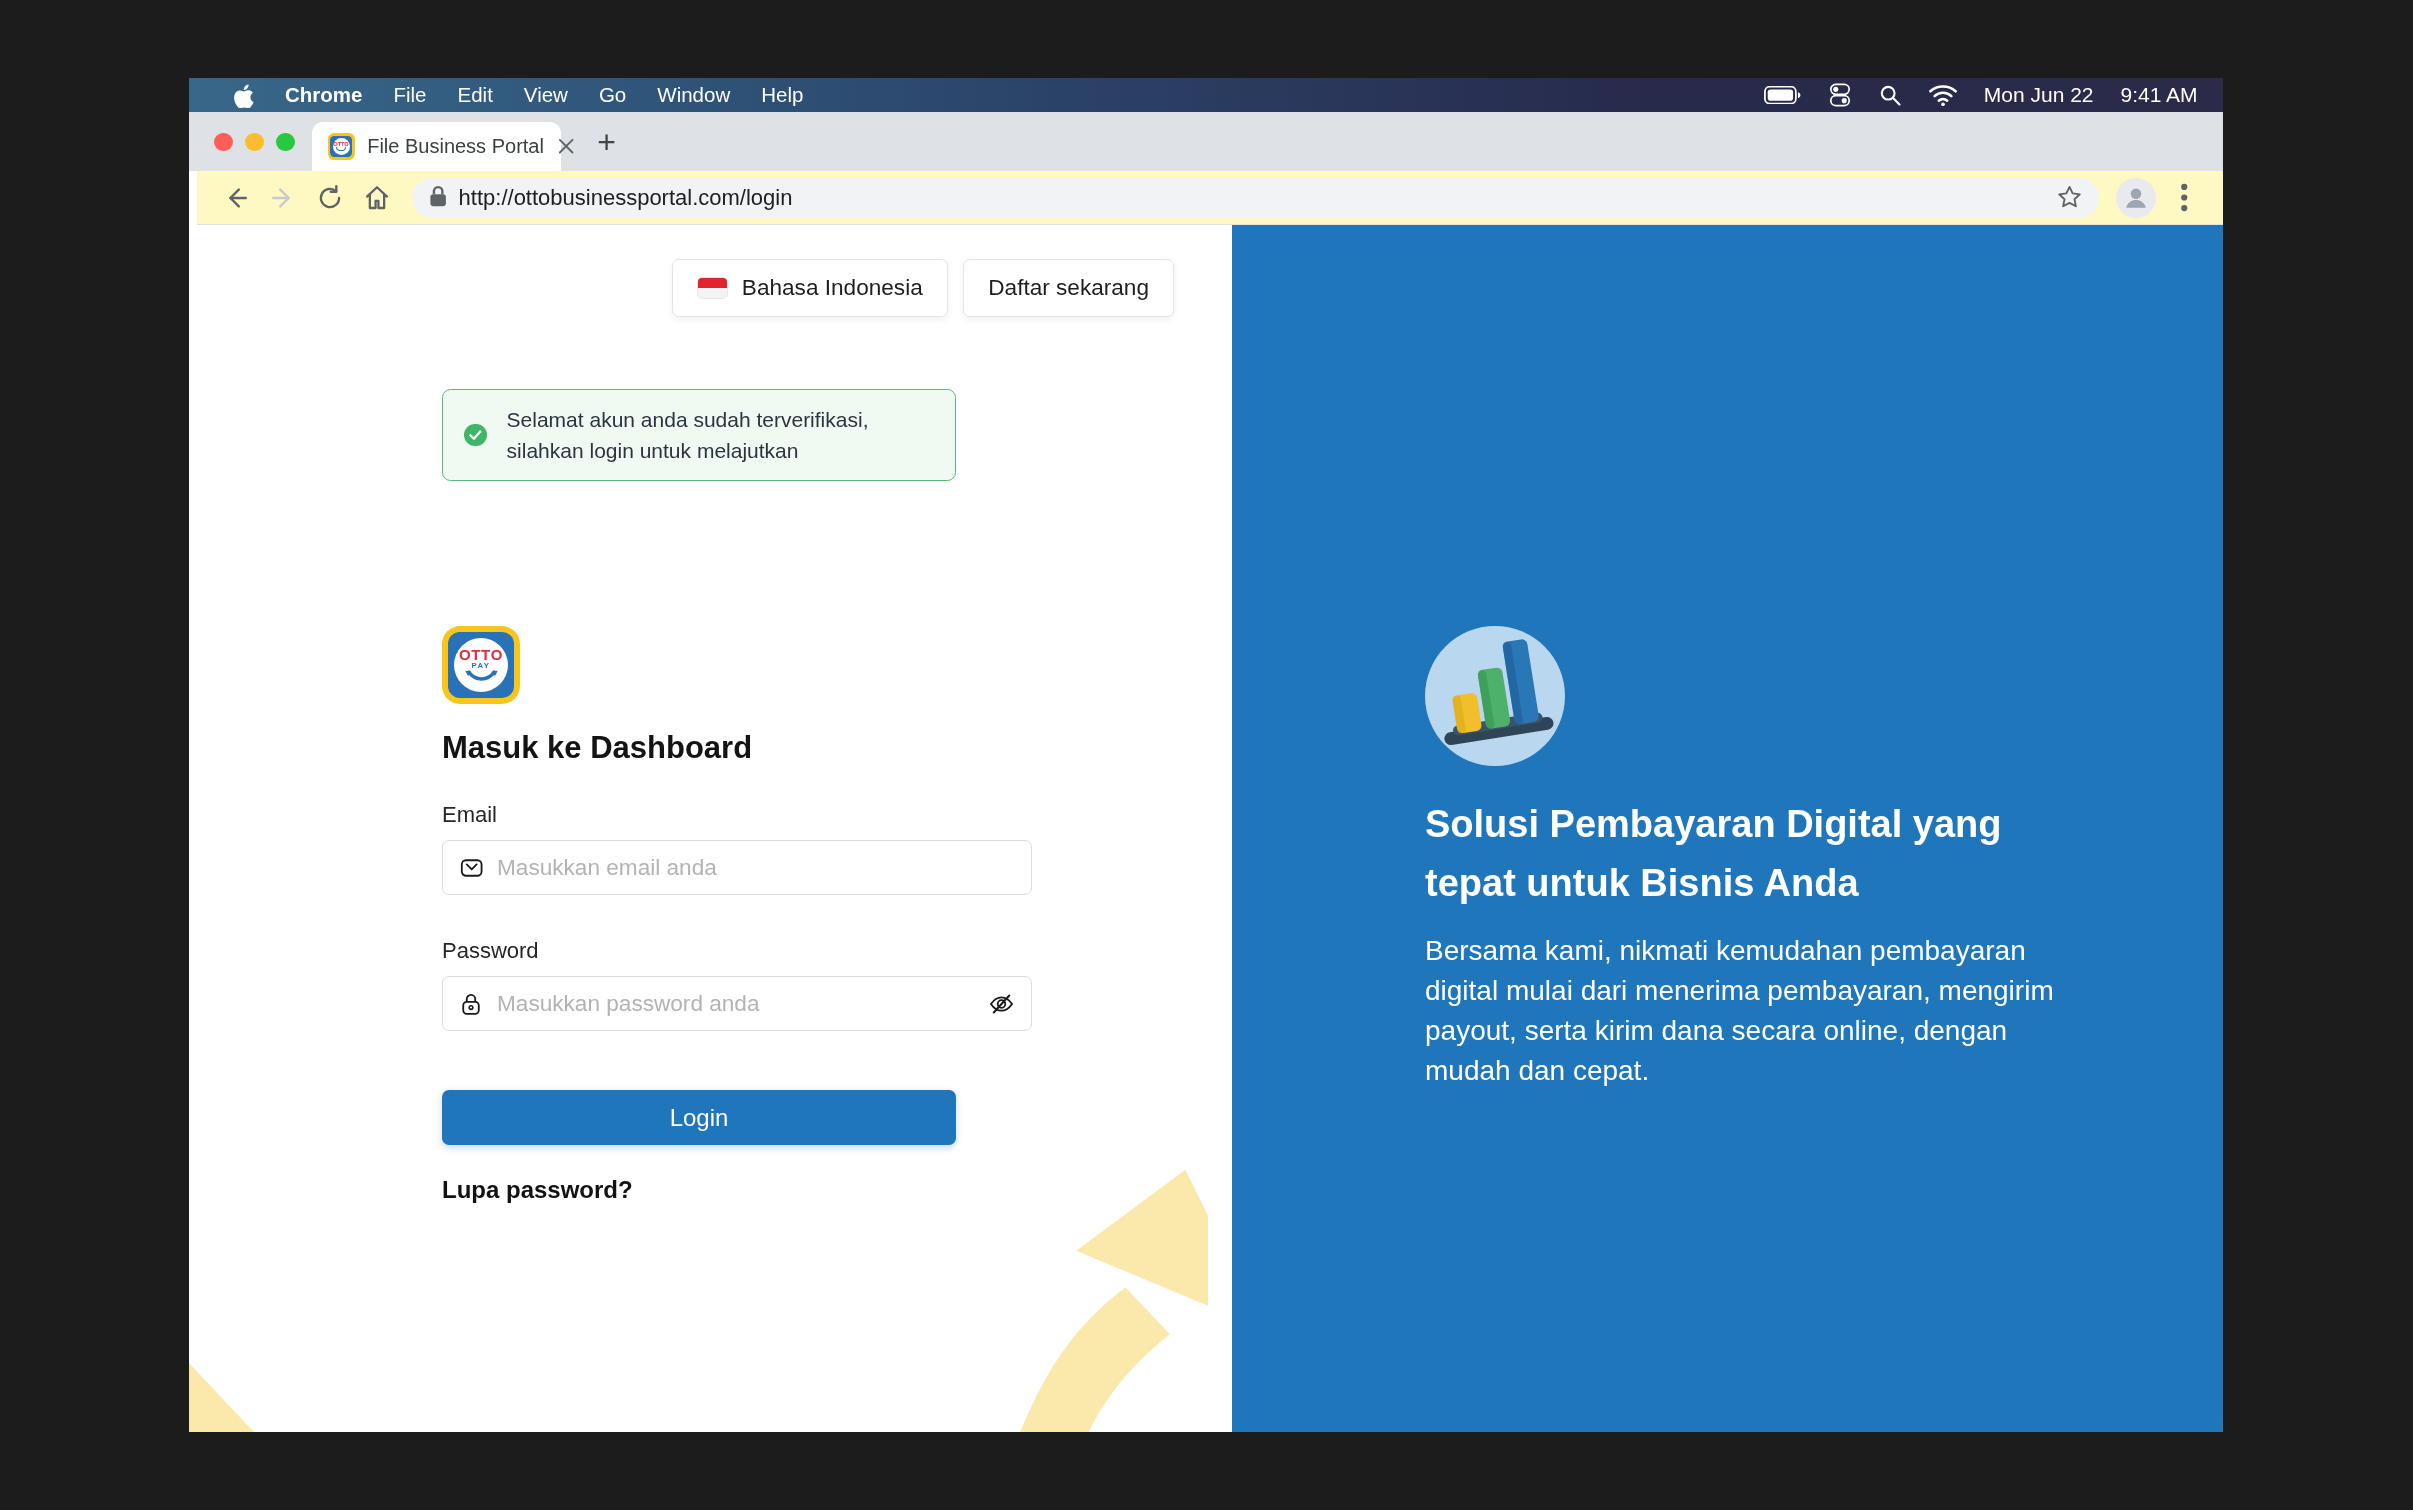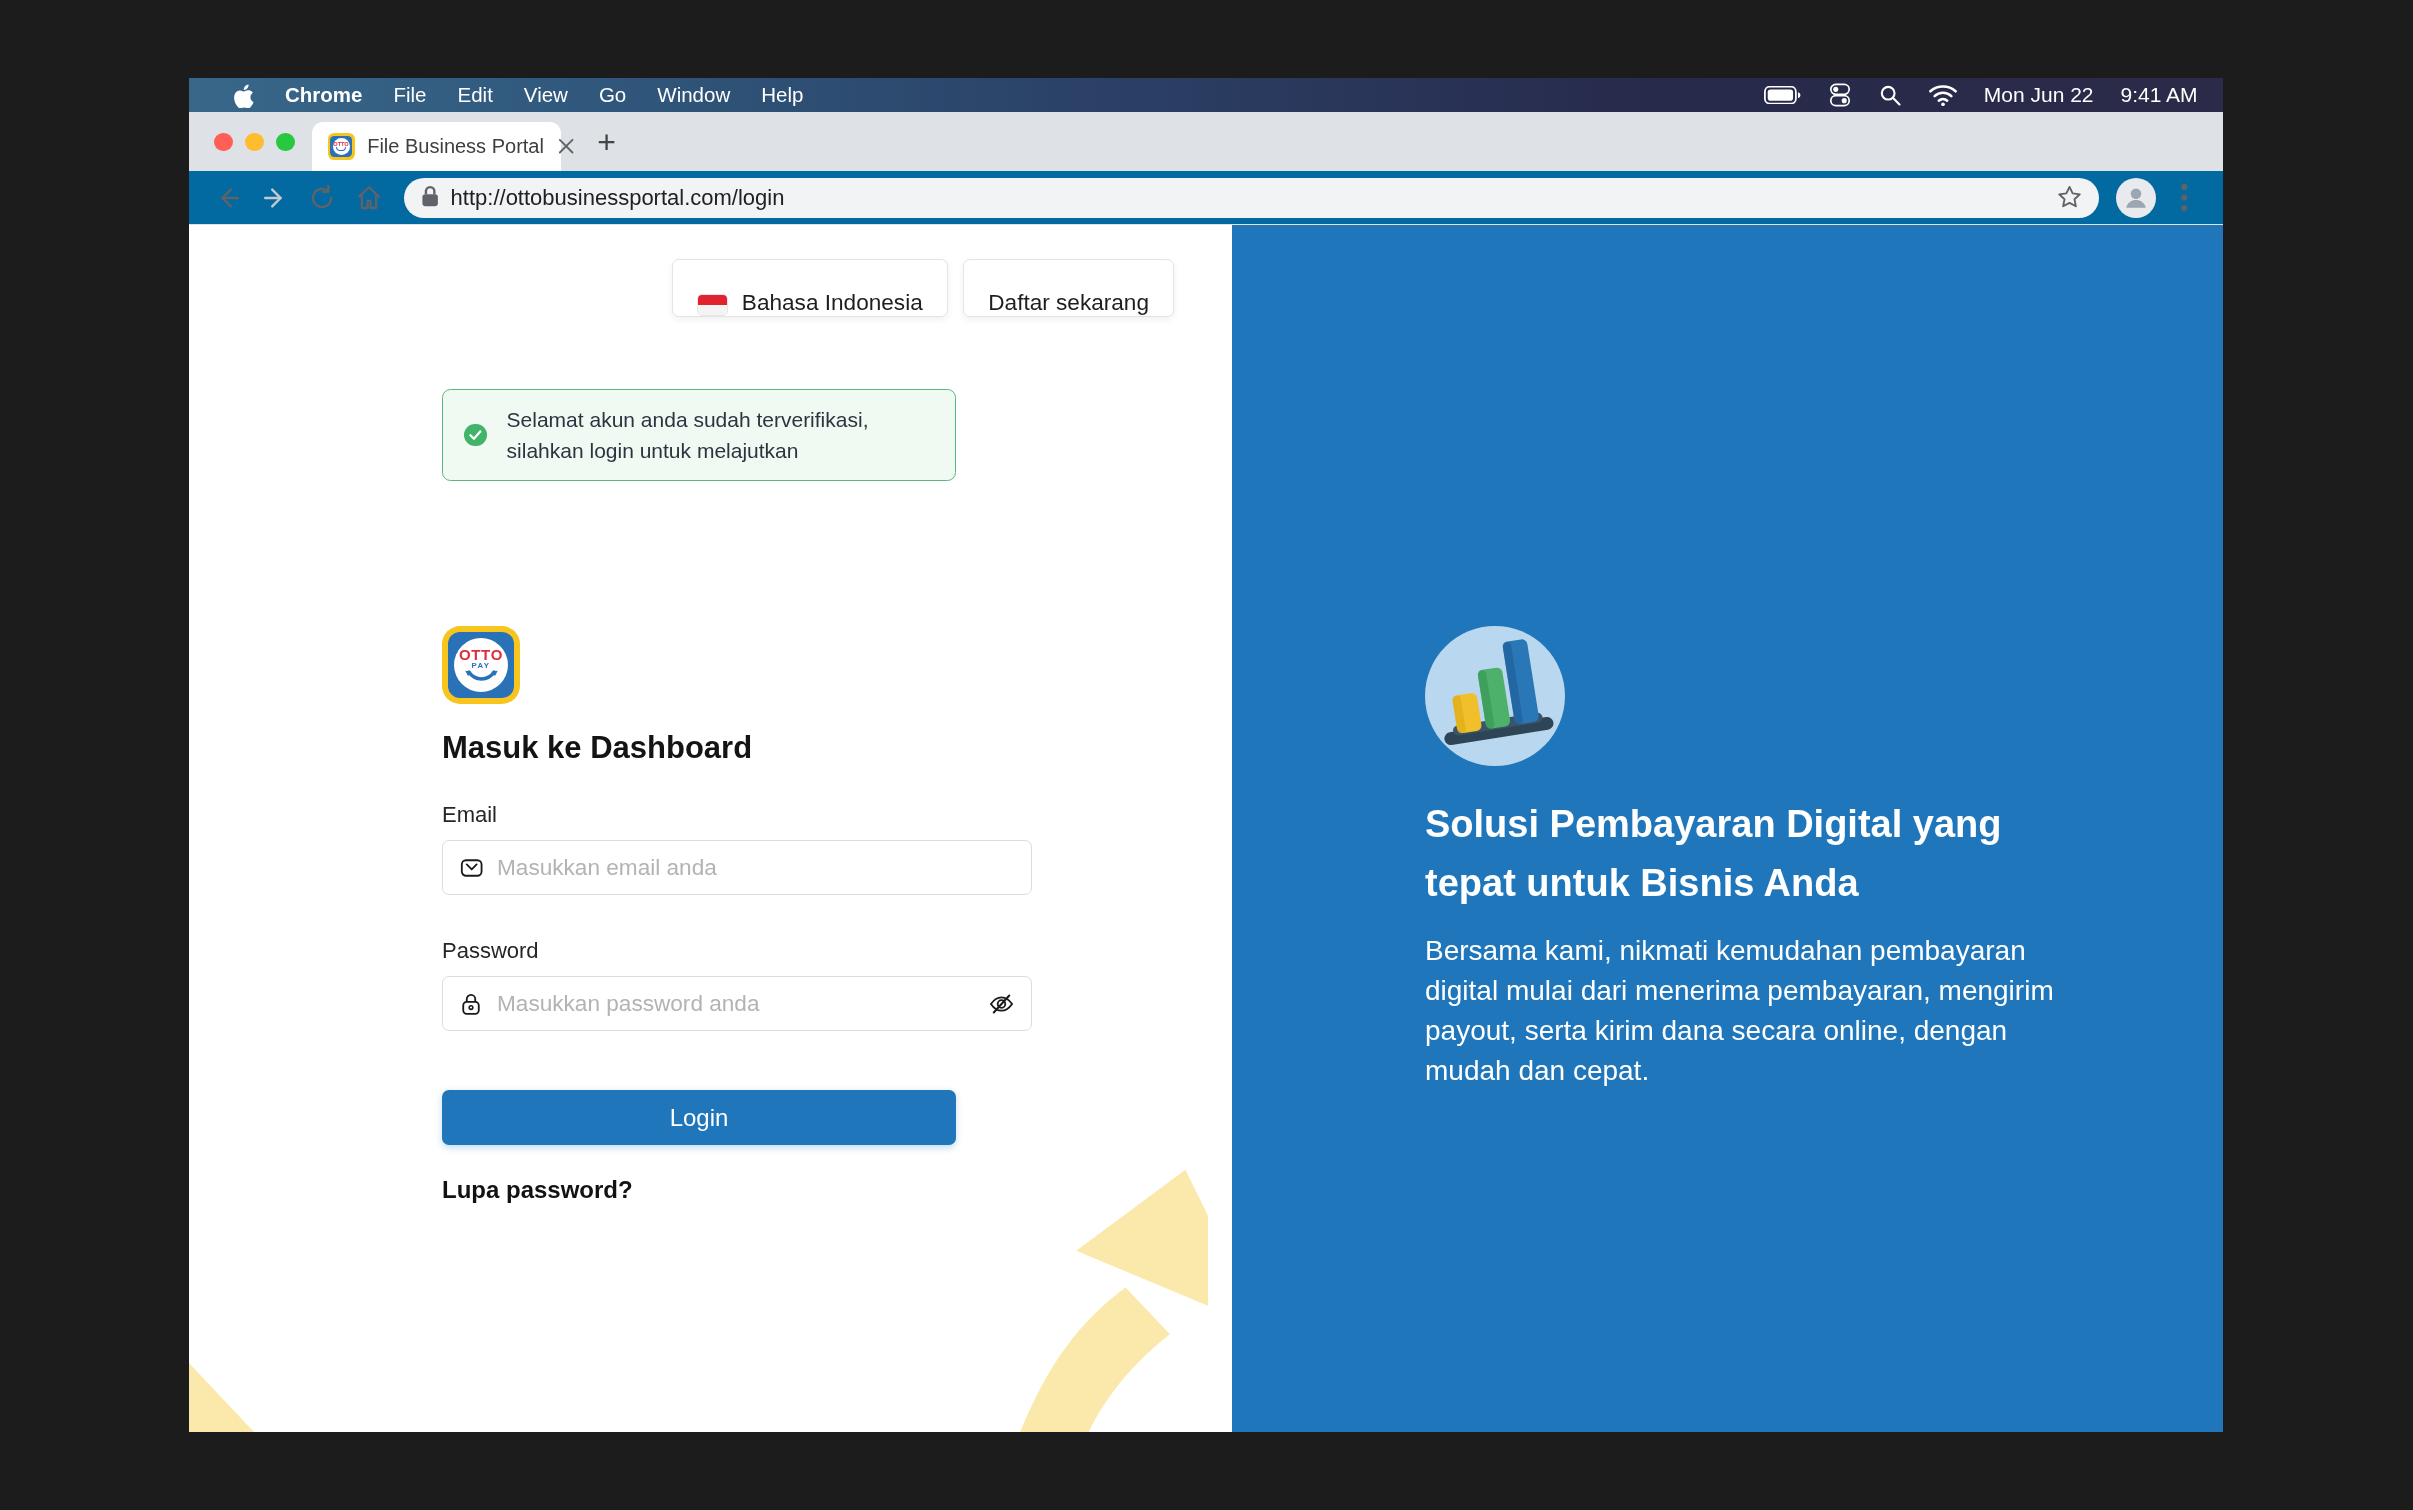--- a/index.html
+++ b/index.html
@@ -31,34 +31,34 @@
   .newtab { position:absolute; left:399px; bottom:10px; width:37px; height:37px; display:flex; align-items:center; justify-content:center; color:#444; font-size:32px; font-weight:300; }
 
   
   .favicon { width:27px; height:27px; background:#f7c51d; border-radius:6.4px; padding:2.8px; flex:none; }
   .favicon .fb { width:100%; height:100%; background:#2a72b8; border-radius:4.2px; display:flex; align-items:center; justify-content:center; }
   .favicon .fc { width:17px; height:17px; background:#fff; border-radius:50%; display:flex; flex-direction:column; align-items:center; justify-content:center; }
   .favicon .fo { font-size:5.6px; font-weight:800; color:#e02b41; letter-spacing:0; line-height:5.6px; }
   .favicon .fs { width:10px; height:4.2px; border:1.4px solid #2a72b8; border-top:none; border-radius:0 0 8.5px 8.5px; }
 
   
-  .toolbar { height:54px; background:#0369a1; border-bottom:1.4px solid #e0e2e6; display:flex; align-items:center; padding:16px 20px; gap:10px; }
+  .toolbar { height:54px; background:#fef9c3; border-bottom:1.4px solid #e0e2e6; display:flex; align-items:center; padding:16px 20px; gap:10px;margin-left:8px; }
   .nav-ic { width:37px; height:37px; display:flex; align-items:center; justify-content:center; flex:none; }
   .urlpill { flex:1; height:40px; background:#f1f3f4; border-radius:20px; display:flex; align-items:center; padding:0 11.3px 0 17px; gap:11.3px; margin:0 7px; }
   .url { font-size:22px; color:#202124; flex:1; white-space:nowrap; overflow:hidden; }
   .avatar { width:40px; height:40px; border-radius:50%; background:#e8eaed; display:flex; align-items:center; justify-content:center; flex:none; }
 
   
   .content { position:relative; height:1207px; display:flex; }
   .left-panel { position:relative; width:1019px; height:100%; background:#fff; overflow:hidden; }
   .right-panel { position:relative; flex:1; height:100%; background:#1f76bb; overflow:hidden;margin-left:24px; }
 
   
   .top-buttons { position:absolute; top:34px; right:34px; display:flex; gap:15.5px; }
-  .chip { height:58px; background:#fff; border:1.4px solid #e4e4e4; border-radius:7px; display:flex; align-items:flex-end;
+  .chip { height:58px; background:#fff; border:1.4px solid #e4e4e4; border-radius:7px; display:flex; align-items:center;
     gap:14px; padding:0 24px; font-size:22.6px; color:#1e1e1e; box-shadow:0 2.1px 7px rgba(0,0,0,.06); cursor:pointer; }
   .flag { width:31px; height:22px; border-radius:5px; overflow:hidden; border:0.7px solid #e6e6e6; flex:none; }
   .flag .f-top { height:50%; background:#e0232e; }
   .flag .f-bot { height:50%; background:#f4f4f4; }
 
   
   .alert { position:absolute; left:253px; top:150px; width:514px; min-height:83px; background:#f0faf3;
     border:1.4px solid #57ba7d; border-radius:8.5px; display:flex; align-items:center; gap:20px; padding:14px 25.4px 14px 21px;margin-top:14px; }
   .alert-ic { width:22.6px; height:22.6px; border-radius:50%; background:#41b469; display:flex; align-items:center; justify-content:center; flex:none; }
   .alert-text { font-size:21px; line-height:31px; color:#2a3540; }

